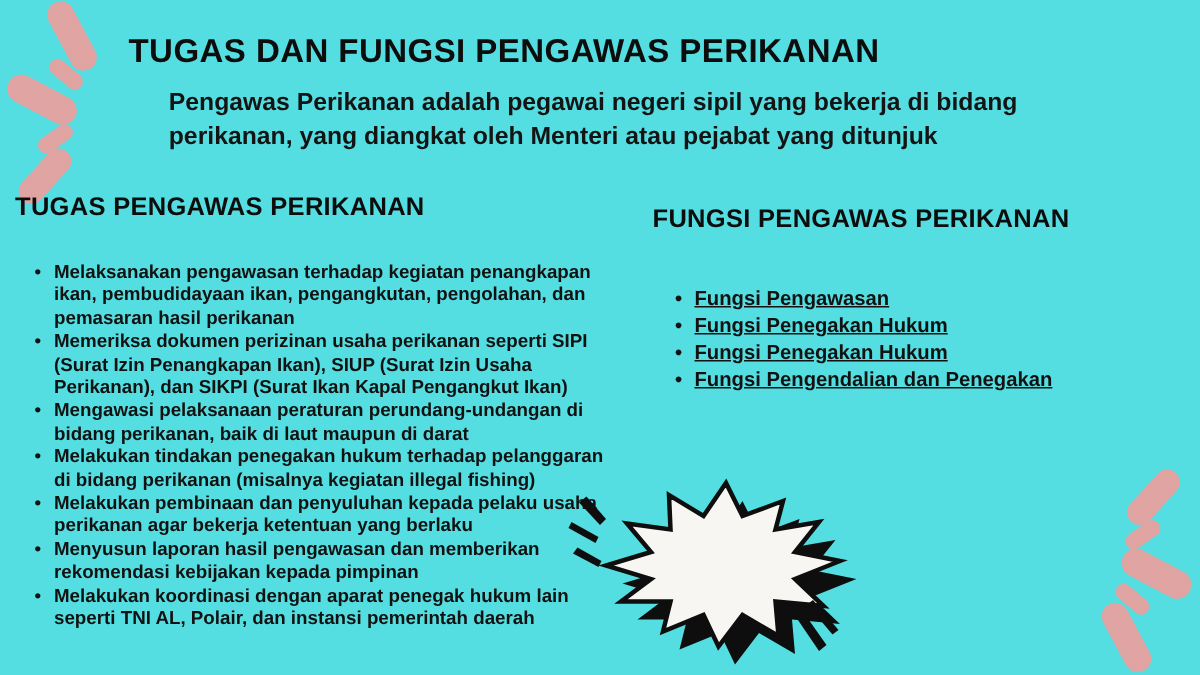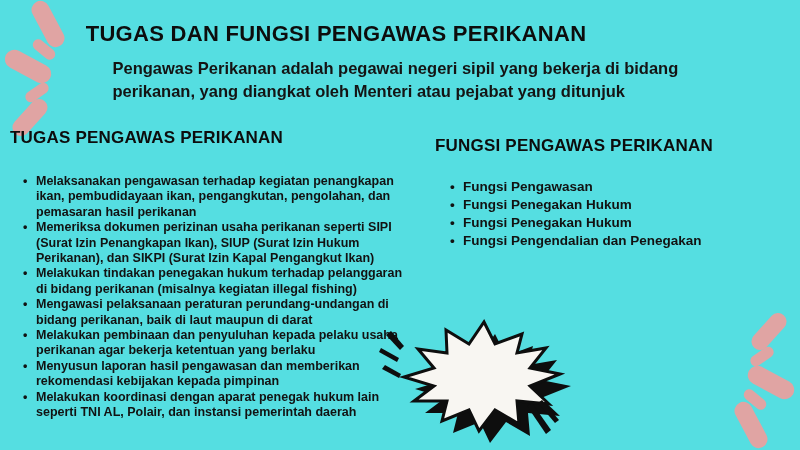--- a/index.html
+++ b/index.html
@@ -43,22 +43,22 @@
   }
   ul.bullets li::before{
     content:"\2022";
     position:absolute;left:1px;top:0;
   }
   .bullets-left{
     left:10px;top:162px;width:382px;
     font-size:12.5px;line-height:15.4px;
   }
   .bullets-right{
-    left:437px;top:166px;width:300px;
-    font-size:13.5px;line-height:18px;
+    left:437px;top:178px;width:300px;
+    font-size:13.5px;line-height:18px;text-decoration:underline;
   }
   .bullets-right li{padding-left:17px;}
   .bullets-right li::before{left:2px;}
   
   .fan{position:absolute;width:70px;height:140px;}
   .fan-tl{left:2px;top:0;}
   .fan-br{left:727px;top:304px;height:145px;transform:rotate(180deg);}
   .stroke{
     position:absolute;background:#E0A4A3;border-radius:999px;
   }
@@ -89,23 +89,23 @@
     <div class="stroke s4"></div>
     <div class="stroke s5"></div>
   </div>
 
   <div class="title">TUGAS DAN FUNGSI PENGAWAS PERIKANAN</div>
   <div class="subtitle">Pengawas Perikanan adalah pegawai negeri sipil yang bekerja di bidang perikanan, yang diangkat oleh Menteri atau pejabat yang ditunjuk</div>
 
   <div class="col-heading heading-left">TUGAS PENGAWAS PERIKANAN</div>
   <ul class="bullets bullets-left">
     <li>Melaksanakan pengawasan terhadap kegiatan penangkapan ikan, pembudidayaan ikan, pengangkutan, pengolahan, dan pemasaran hasil perikanan</li>
-    <li>Memeriksa dokumen perizinan usaha perikanan seperti SIPI (Surat Izin Penangkapan Ikan), SIUP (Surat Izin Hukum Perikanan), dan SIKPI (Surat Izin Kapal Pengangkut Ikan)</li>
+    <li>Memeriksa dokumen perizinan usaha perikanan seperti SIPI (Surat Izin Penangkapan Ikan), SIUP (Surat Izin Usaha Perikanan), dan SIKPI (Surat Ikan Kapal Pengangkut Ikan)</li>
+    <li>Mengawasi pelaksanaan peraturan perundang-undangan di bidang perikanan, baik di laut maupun di darat</li>
     <li>Melakukan tindakan penegakan hukum terhadap pelanggaran di bidang perikanan (misalnya kegiatan illegal fishing)</li>
-    <li>Mengawasi pelaksanaan peraturan perundang-undangan di bidang perikanan, baik di laut maupun di darat</li>
     <li>Melakukan pembinaan dan penyuluhan kepada pelaku usaha perikanan agar bekerja ketentuan yang berlaku</li>
     <li>Menyusun laporan hasil pengawasan dan memberikan rekomendasi kebijakan kepada pimpinan</li>
     <li>Melakukan koordinasi dengan aparat penegak hukum lain seperti TNI AL, Polair, dan instansi pemerintah daerah</li>
   </ul>
 
   <div class="col-heading heading-right">FUNGSI PENGAWAS PERIKANAN</div>
   <ul class="bullets bullets-right">
     <li>Fungsi Pengawasan</li>
     <li>Fungsi Penegakan Hukum</li>
     <li>Fungsi Penegakan Hukum</li>

